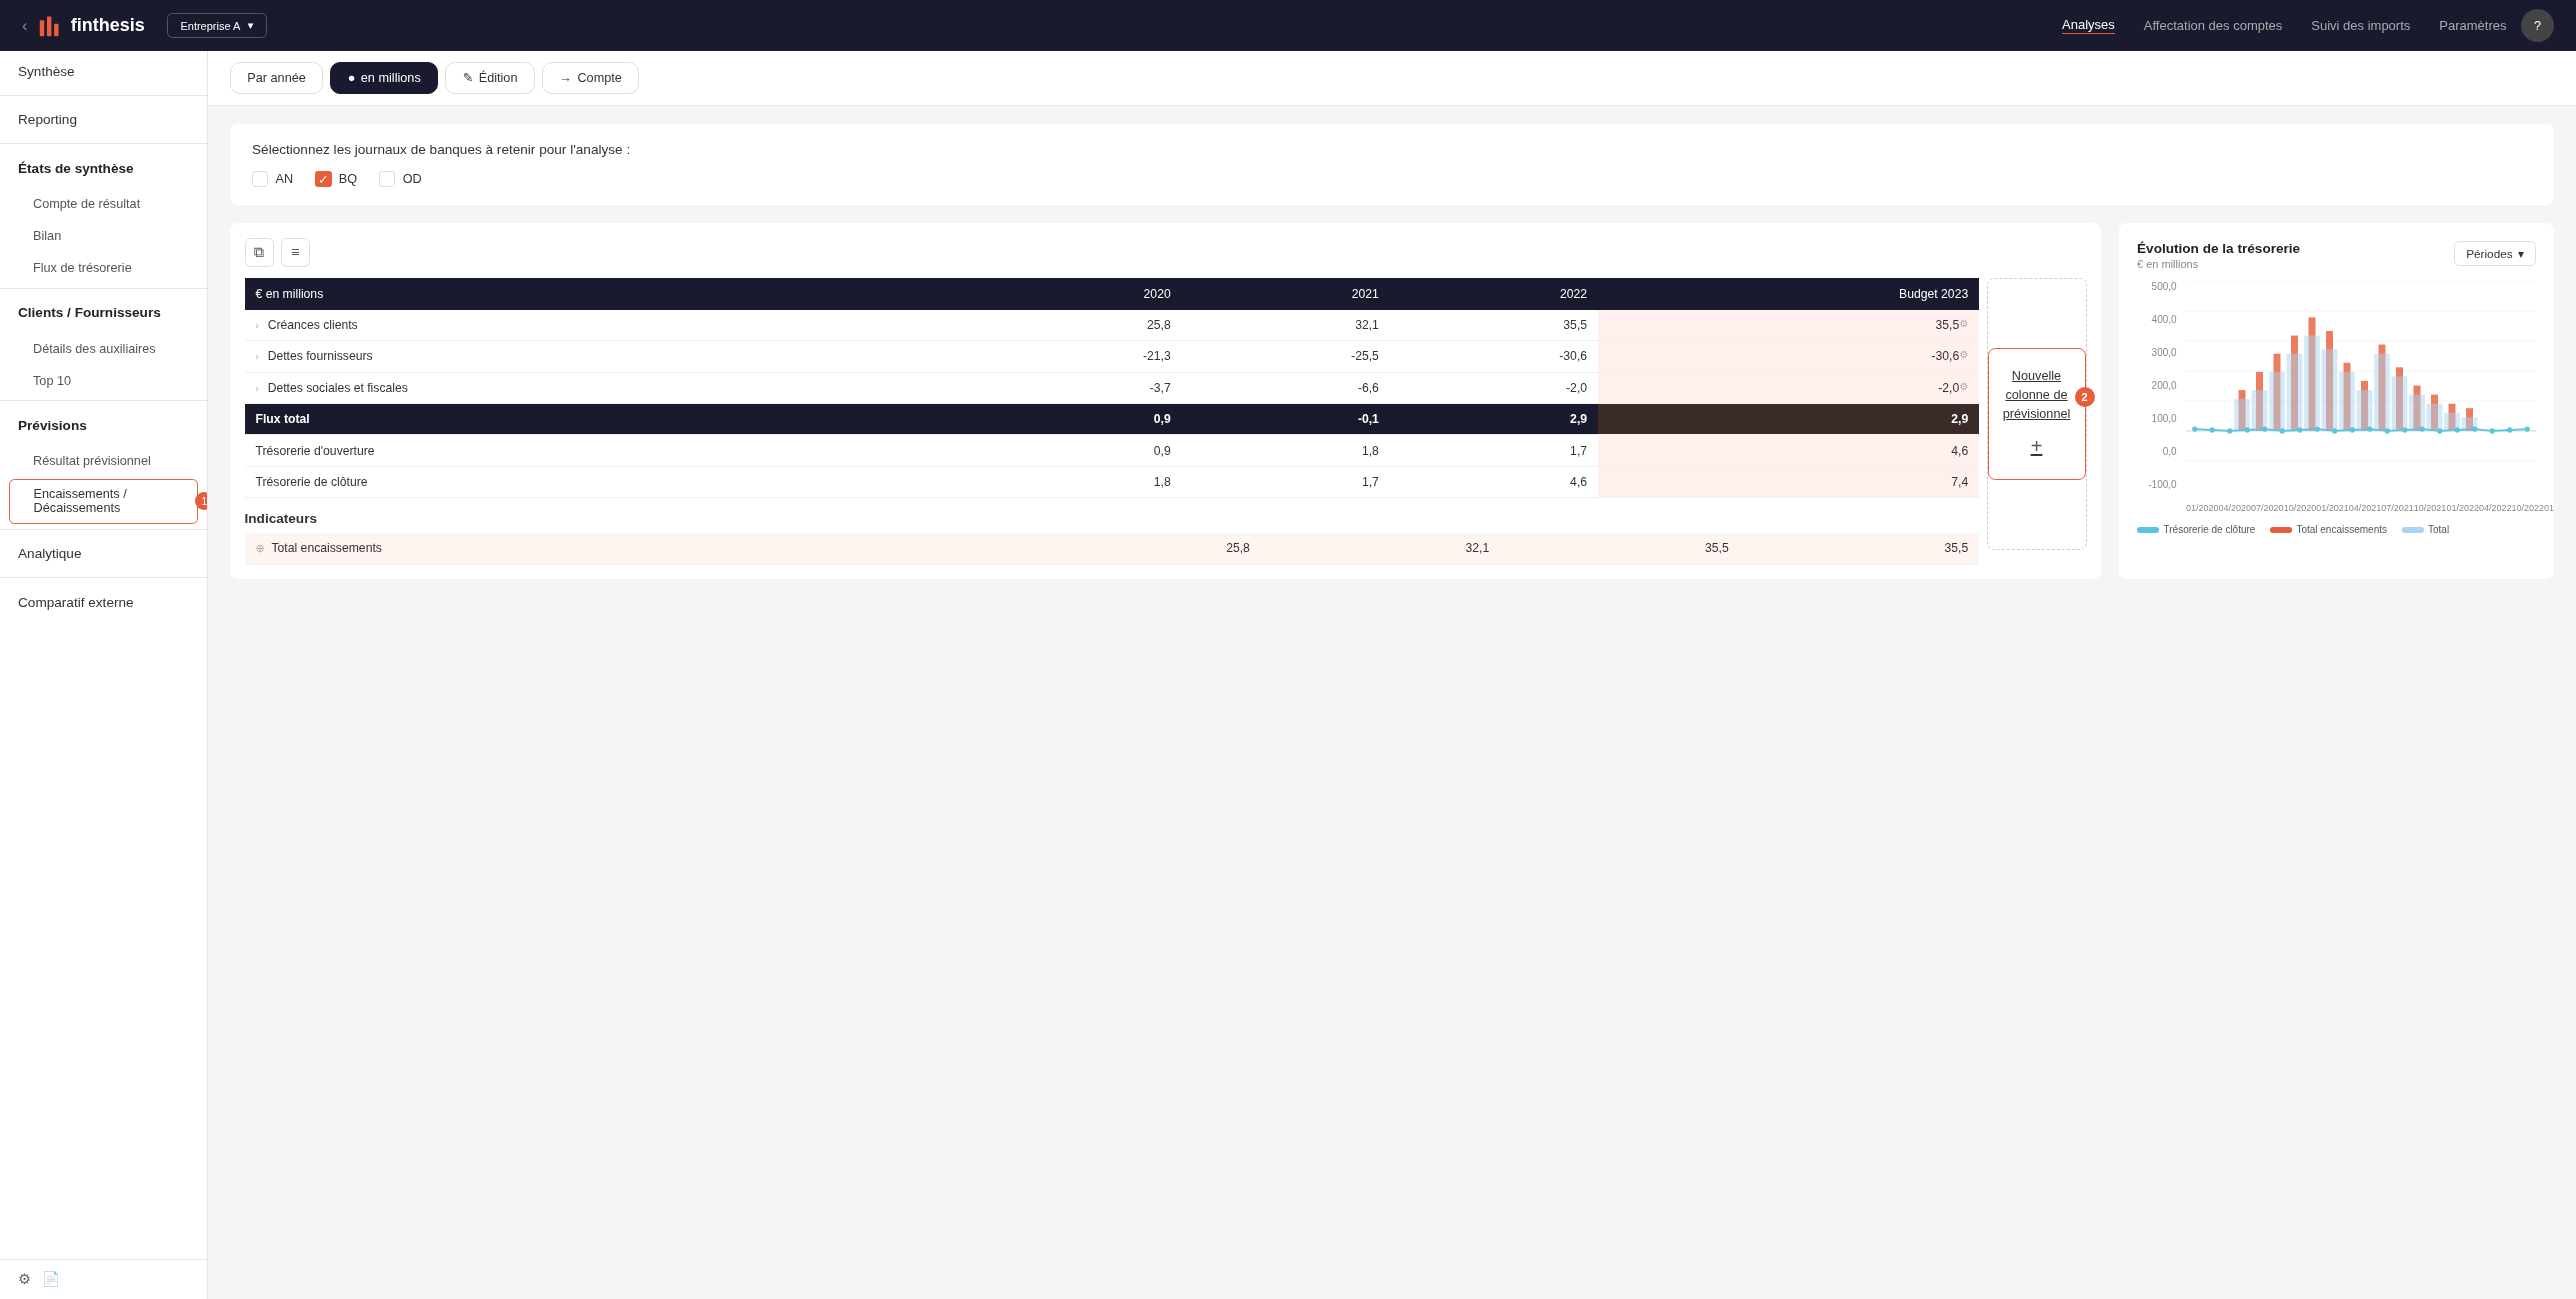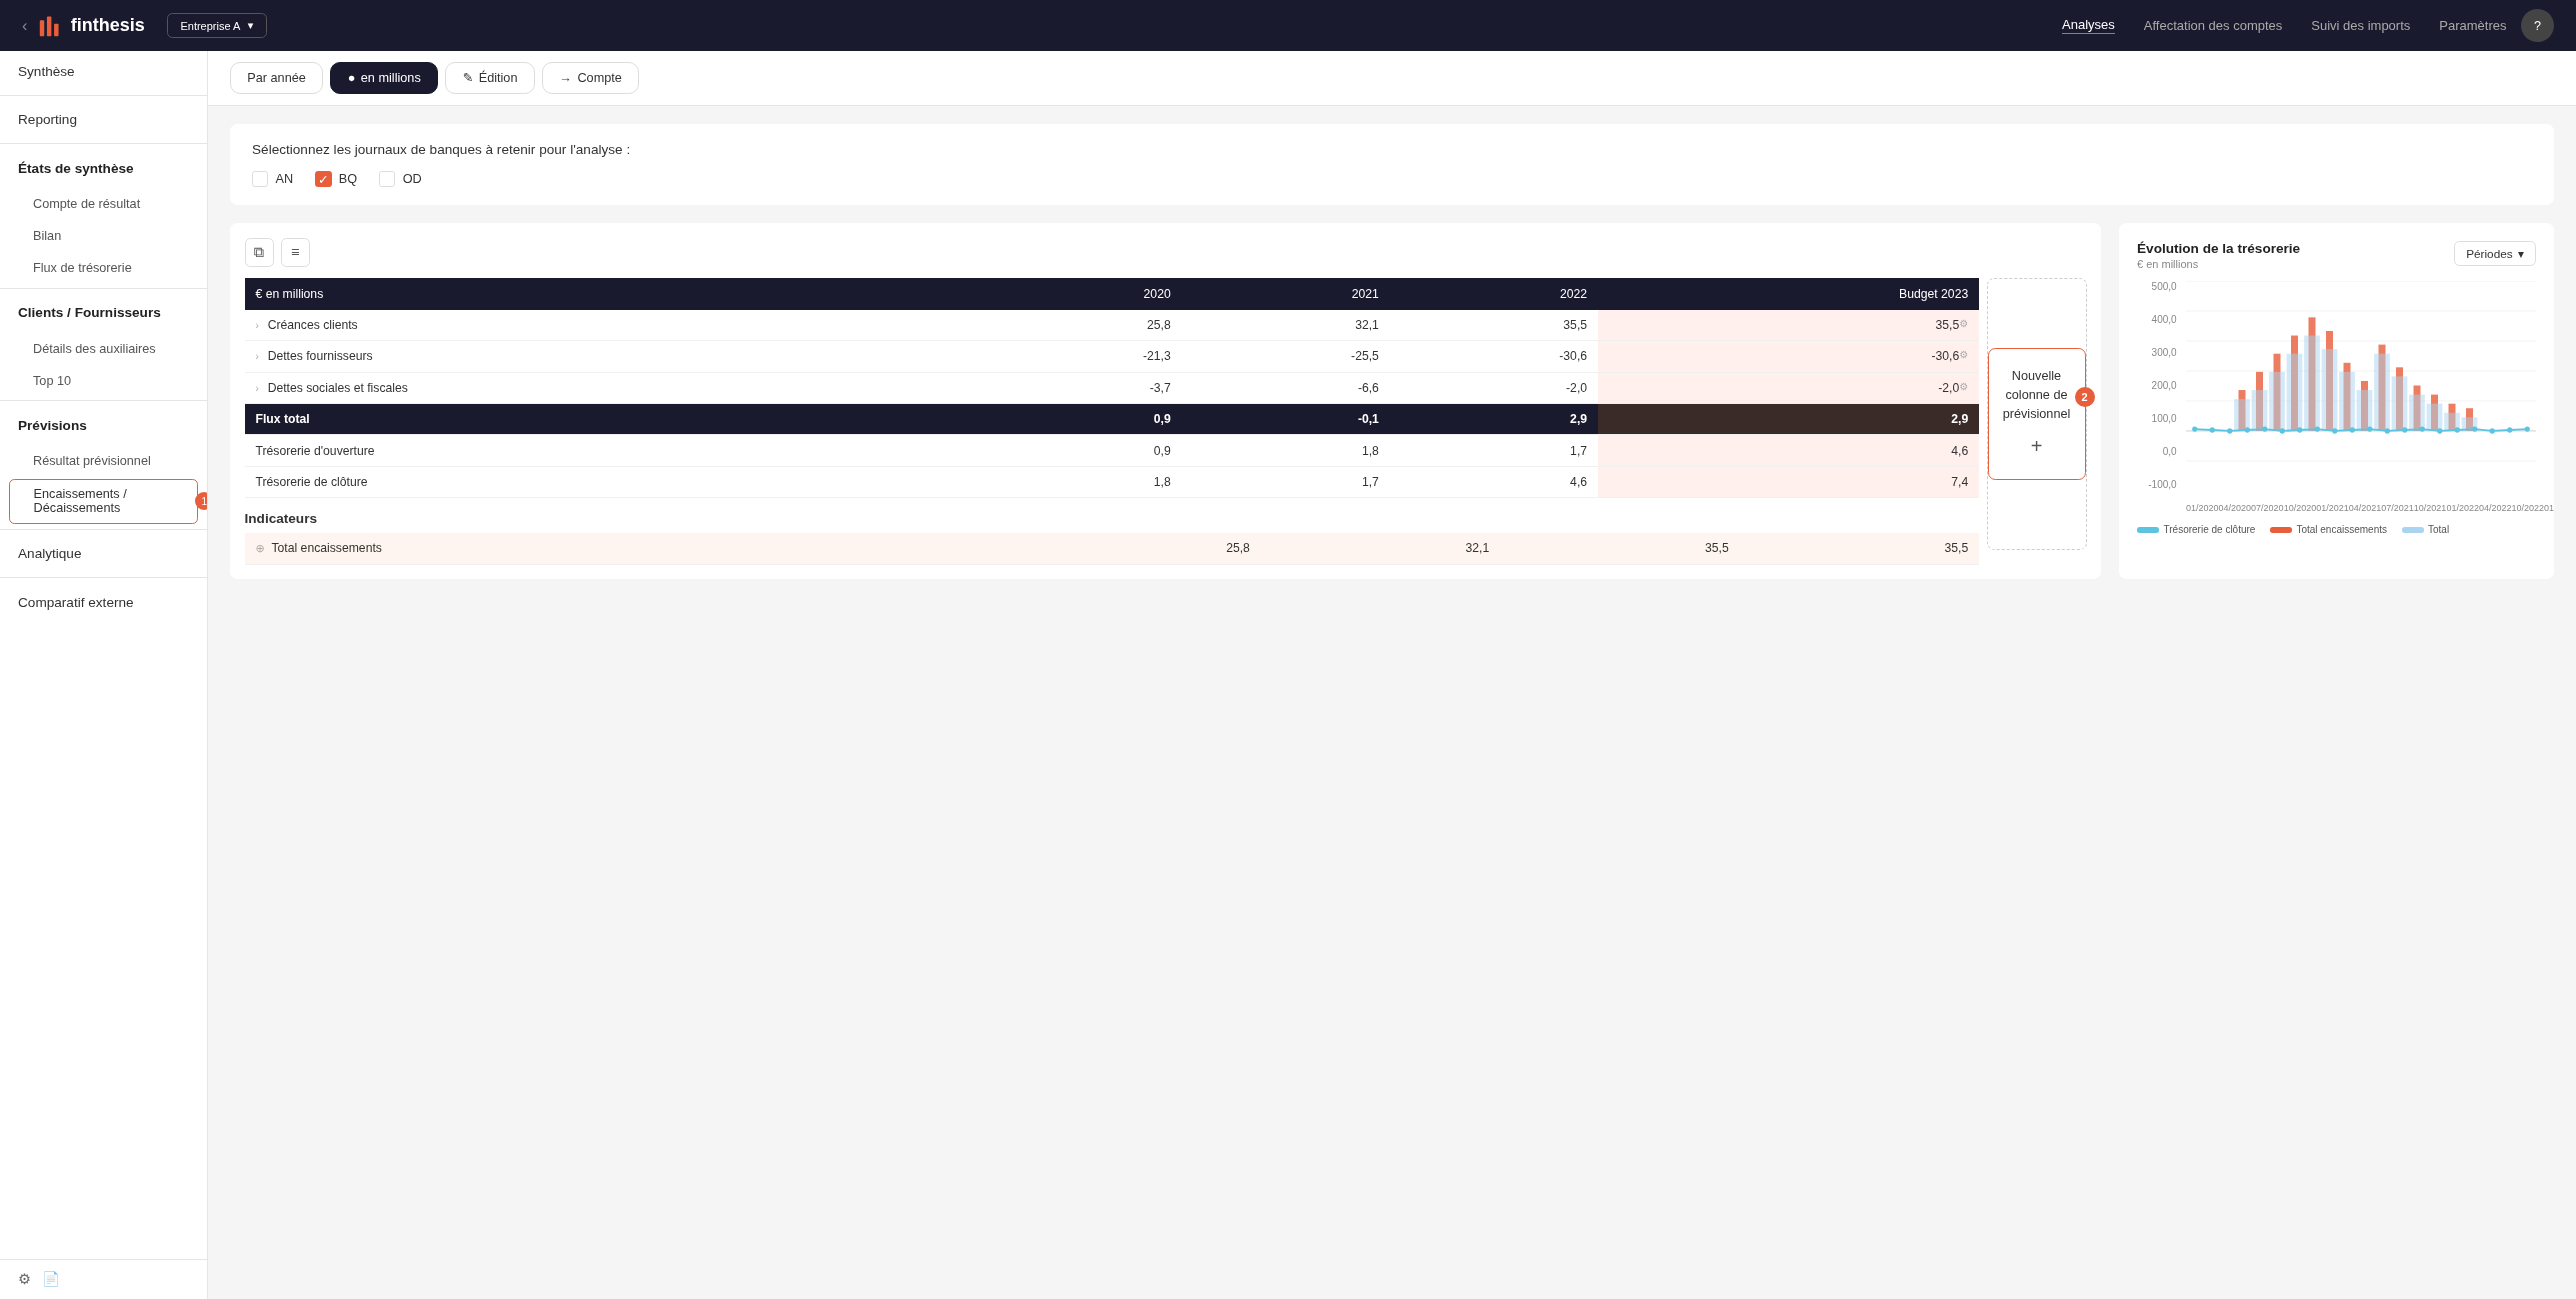--- a/index.html
+++ b/index.html
@@ -351,20 +351,21 @@
       text-align: center;
       color: #333;
       font-size: 12.7px;
       font-weight: 500;
       line-height: 1.5;
       display: flex;
       flex-direction: column;
       align-items: center;
       gap: 7.3px;
       cursor: pointer;
+      text-decoration: underline;
     }
     .new-col-plus {
       font-size: 20px;
       color: #555;
     }
     .badge-2 {
       position: absolute;
       right: -9px;
       top: 40%;
       background: #e85d3a;

